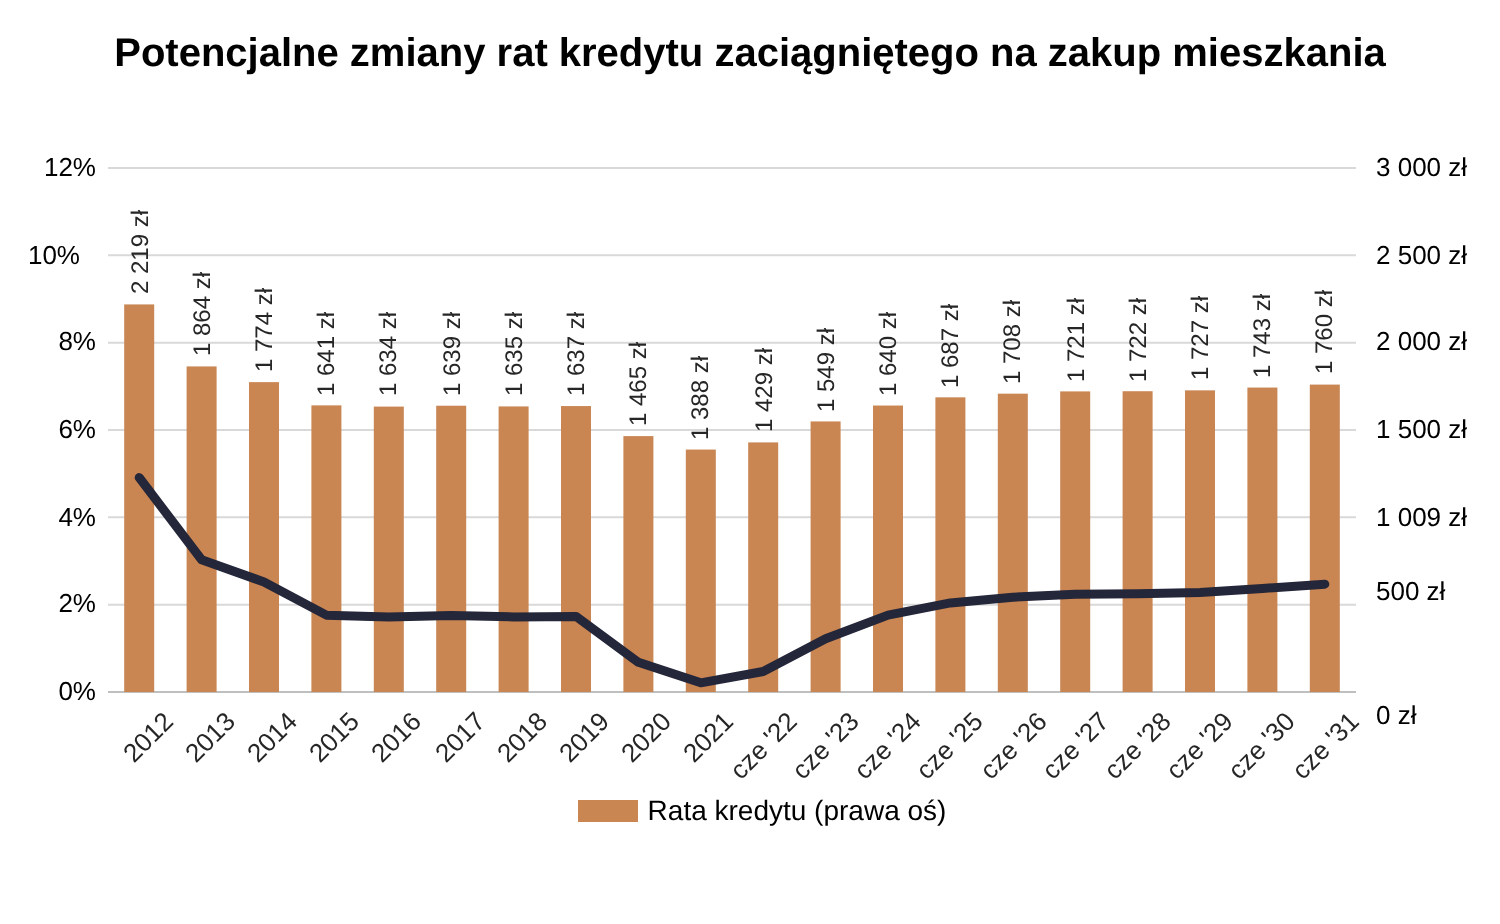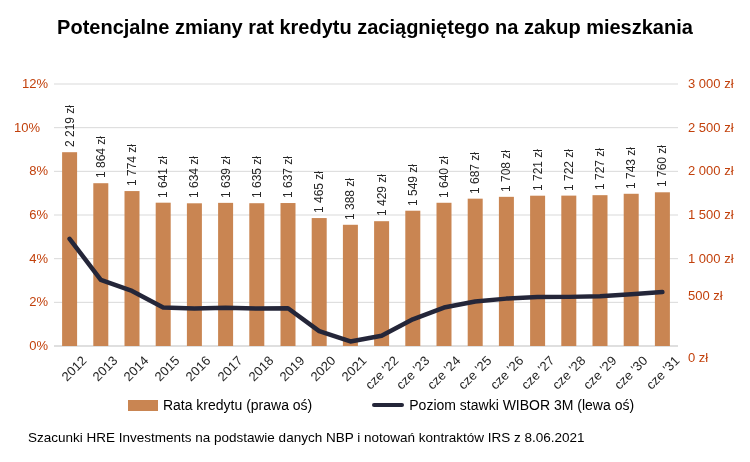--- a/index.html
+++ b/index.html
@@ -14,21 +14,21 @@
   .chart-title{
     position:absolute;top:16px;left:0;width:750px;
     text-align:center;font-size:20px;font-weight:bold;letter-spacing:0;
   }
   .chart-subtitle{
     position:absolute;top:46px;left:0;width:750px;
     text-align:center;font-size:18px;font-weight:normal;
   }
   .plot-svg{position:absolute;left:0;top:0;}
   .tick-label{
-    position:absolute;font-size:13px;color:#c2410c;white-space:nowrap;
+    position:absolute;font-size:13px;color:#000000;white-space:nowrap;
   }
   .tick-left{text-align:right;}
   .tick-right{text-align:left;}
   .bar-value-label{
     position:absolute;font-size:12px;color:#262626;white-space:nowrap;
     transform:rotate(-90deg);transform-origin:left bottom;
     height:14px;line-height:14px;
   }
   .x-label{
     position:absolute;font-size:13px;color:#262626;white-space:nowrap;
@@ -84,37 +84,32 @@
         <rect x="654.9" y="192.29333333333332" width="15" height="153.70666666666668" fill="#C98552"></rect>
         <polyline points="69.6,238.79833333333335 100.8,279.845 132,290.98 163.2,307.5733333333333 194.4,308.44666666666666 225.6,307.7916666666667 256.79999999999995,308.44666666666666 288,308.22833333333335 319.2,331.1533333333333 350.4,341.415 381.59999999999997,335.73833333333334 412.8,319.36333333333334 444,307.5733333333333 475.2,301.46 506.4,298.62166666666667 537.5999999999999,297.09333333333336 568.8,296.875 600,296.22 631.1999999999999,294.255 662.4,292.07166666666666" fill="none" stroke="#242639" stroke-width="4.5" stroke-linejoin="round" stroke-linecap="round"></polyline>
       </svg>
     </div>
 
   <div class="legend">
     <div class="legend-item">
       <span class="swatch-bar" style="background: rgb(201, 133, 82);"></span>
       <span>Rata kredytu (prawa oś)</span>
     </div>
-    <div class="legend-item">
-      <span class="swatch-line" style="background: rgb(36, 38, 57);"></span>
-      <span>Poziom stawki WIBOR 3M (lewa oś)</span>
-    </div>
   </div>
 
-  <div class="source-note">Szacunki HRE Investments na podstawie danych NBP i notowań kontraktów IRS z 8.06.2021</div>
 <div class="tick-label tick-left" style="left: 8px; width: 40px; top: 338px;">0%</div>
     <div class="tick-label tick-left" style="left: 8px; width: 40px; top: 294.333px;">2%</div>
     <div class="tick-label tick-left" style="left: 8px; width: 40px; top: 250.667px;">4%</div>
     <div class="tick-label tick-left" style="left: 8px; width: 40px; top: 207px;">6%</div>
     <div class="tick-label tick-left" style="left: 8px; width: 40px; top: 163.333px;">8%</div>
     <div class="tick-label tick-left" style="left: 0; width: 40px; top: 119.667px;">10%</div>
     <div class="tick-label tick-left" style="left: 8px; width: 40px; top: 76px;">12%</div>
     <div class="tick-label tick-right" style="left: 688px; top: 350px;">0 zł</div>
     <div class="tick-label tick-right" style="left: 688px; top: 288px;">500 zł</div>
-    <div class="tick-label tick-right" style="left: 688px; top: 250.667px;">1 000 zł</div>
+    <div class="tick-label tick-right" style="left: 688px; top: 250.667px;">1 009 zł</div>
     <div class="tick-label tick-right" style="left: 688px; top: 207px;">1 500 zł</div>
     <div class="tick-label tick-right" style="left: 688px; top: 163.333px;">2 000 zł</div>
     <div class="tick-label tick-right" style="left: 688px; top: 119.667px;">2 500 zł</div>
     <div class="tick-label tick-right" style="left: 688px; top: 76px;">3 000 zł</div>
     <div class="x-label" style="right: 671.4px; top: 353px;">2012</div>
     <div class="x-label" style="right: 640.2px; top: 353px;">2013</div>
     <div class="x-label" style="right: 609px; top: 353px;">2014</div>
     <div class="x-label" style="right: 577.8px; top: 353px;">2015</div>
     <div class="x-label" style="right: 546.6px; top: 353px;">2016</div>
     <div class="x-label" style="right: 515.4px; top: 353px;">2017</div>

